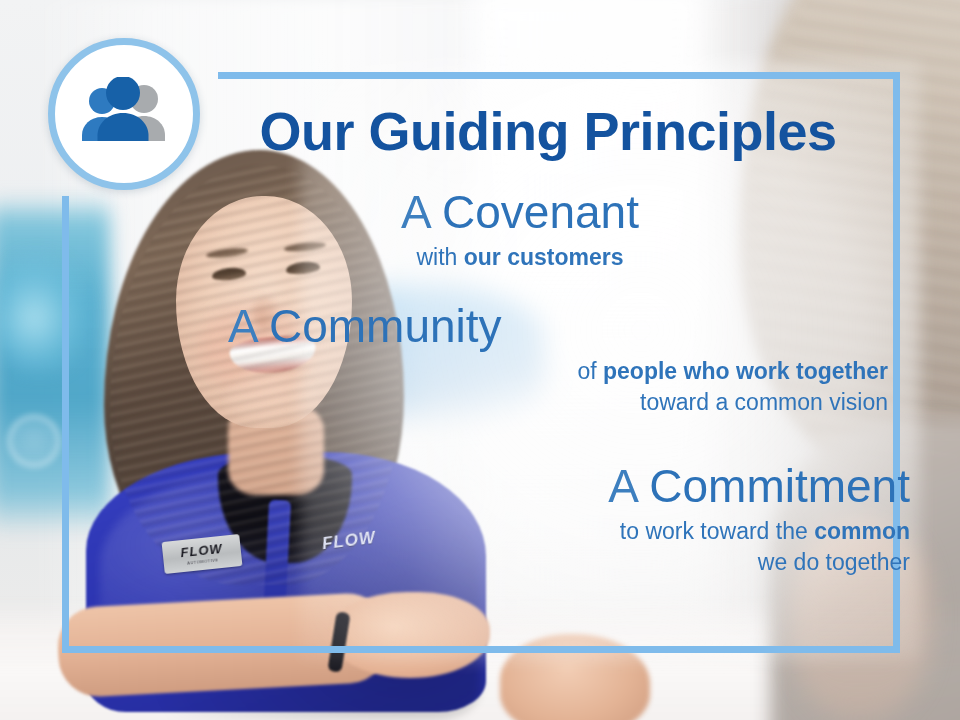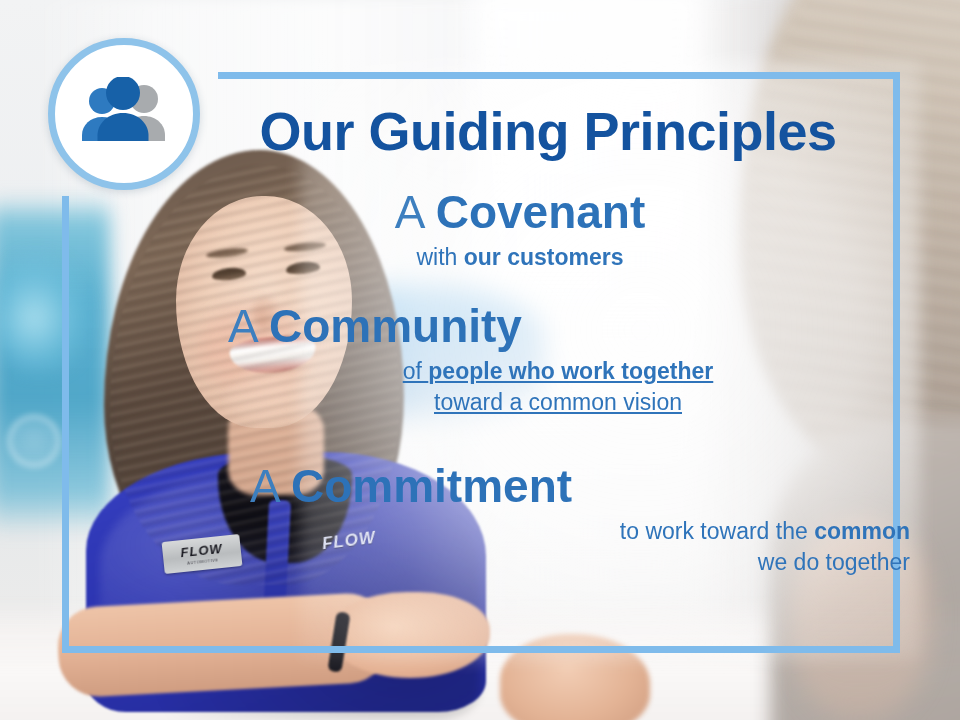--- a/index.html
+++ b/index.html
@@ -365,41 +365,41 @@
 
   .principle { position: absolute; width: 660px; text-align: center; }
 
   .p-title {
     font-size: 46px;
     line-height: 1.05;
     color: #2d72b8;
     white-space: nowrap;
   }
   .p-title .article { font-weight: normal; color: #3d7fbf; }
-  .p-title .word    { font-weight: bold; }
+  .p-title .word    { font-weight: normal; }
 
   .p-body {
     font-size: 23px;
     line-height: 1.32;
     color: #2f74ba;
     margin-top: 6px;
   }
   .p-body b { font-weight: bold; }
 
   
   #principle-0 { left: 190px; top: 188px; }
   #principle-0 .p-title { text-align: center; }
   #principle-0 .p-body  { text-align: center; }
 
   #principle-1 { left: 228px; top: 302px; }
   #principle-1 .p-title { text-align: left; }
-  #principle-1 .p-body  { text-align: center; text-decoration: underline; }
+  #principle-1 .p-body  { text-align: right; }
 
   #principle-2 { left: 250px; top: 462px; }
-  #principle-2 .p-title { text-align: left; }
+  #principle-2 .p-title { text-align: right; }
   #principle-2 .p-body  { text-align: right; }
 
   .line { display: block; }
 </style>
 </head>
 <body>
 
 <div id="stage">
 
   <div class="bg-layer bg-base"></div>

